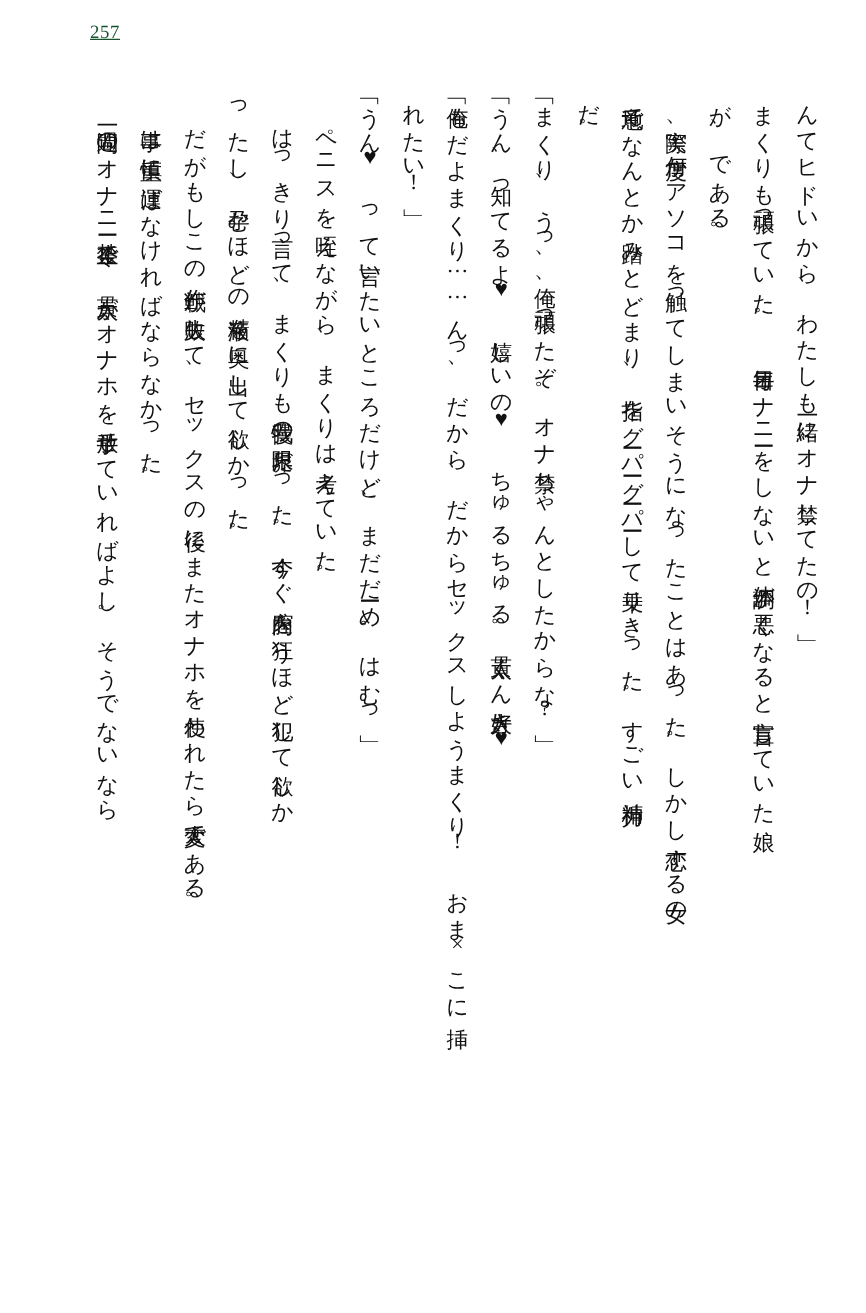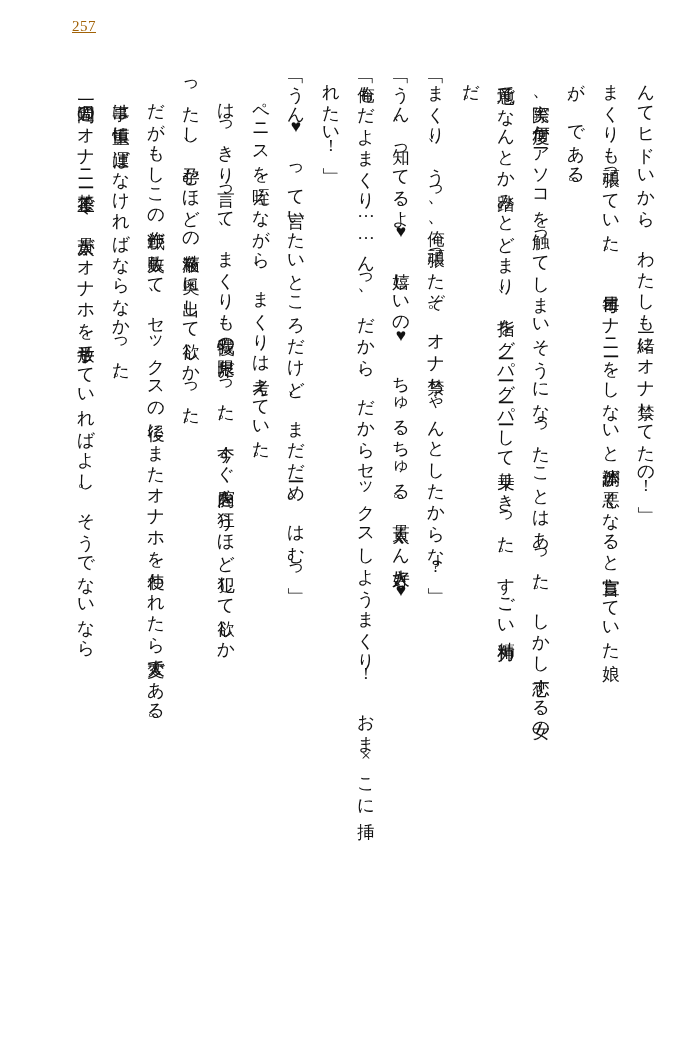--- a/index.html
+++ b/index.html
@@ -15,21 +15,21 @@
     width: 693px;
     height: 1050px;
     background: #ffffff;
     overflow: hidden;
   }
   .page-number {
     position: absolute;
     top: 18px;
     left: 72px;
     font-size: 15px;
-    color: #a16207;
+    color: #14532d;
     letter-spacing: 0.5px;
     font-family: "Liberation Serif", "DejaVu Serif", serif;
     text-decoration: underline;
   }
   .text-block {
     position: absolute;
     top: 72px;
     left: 40px;
     right: 30px;
     height: 960px;

